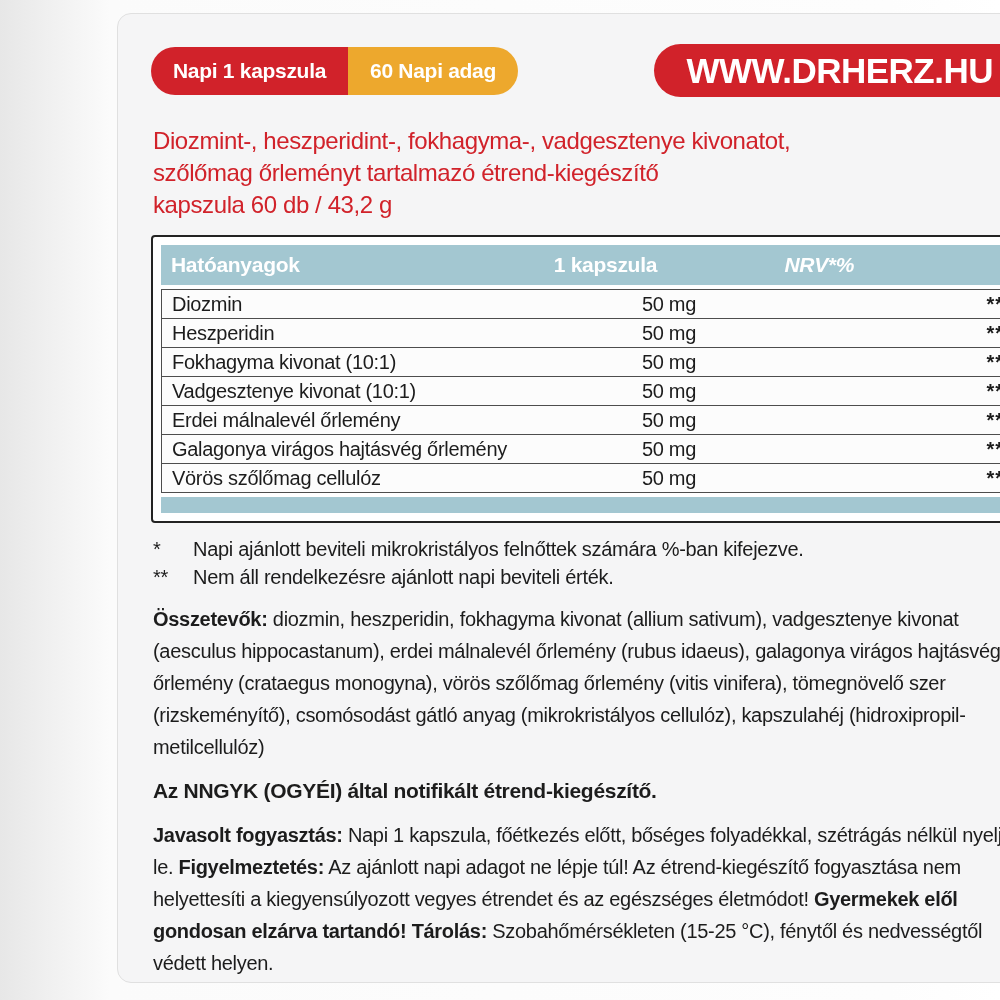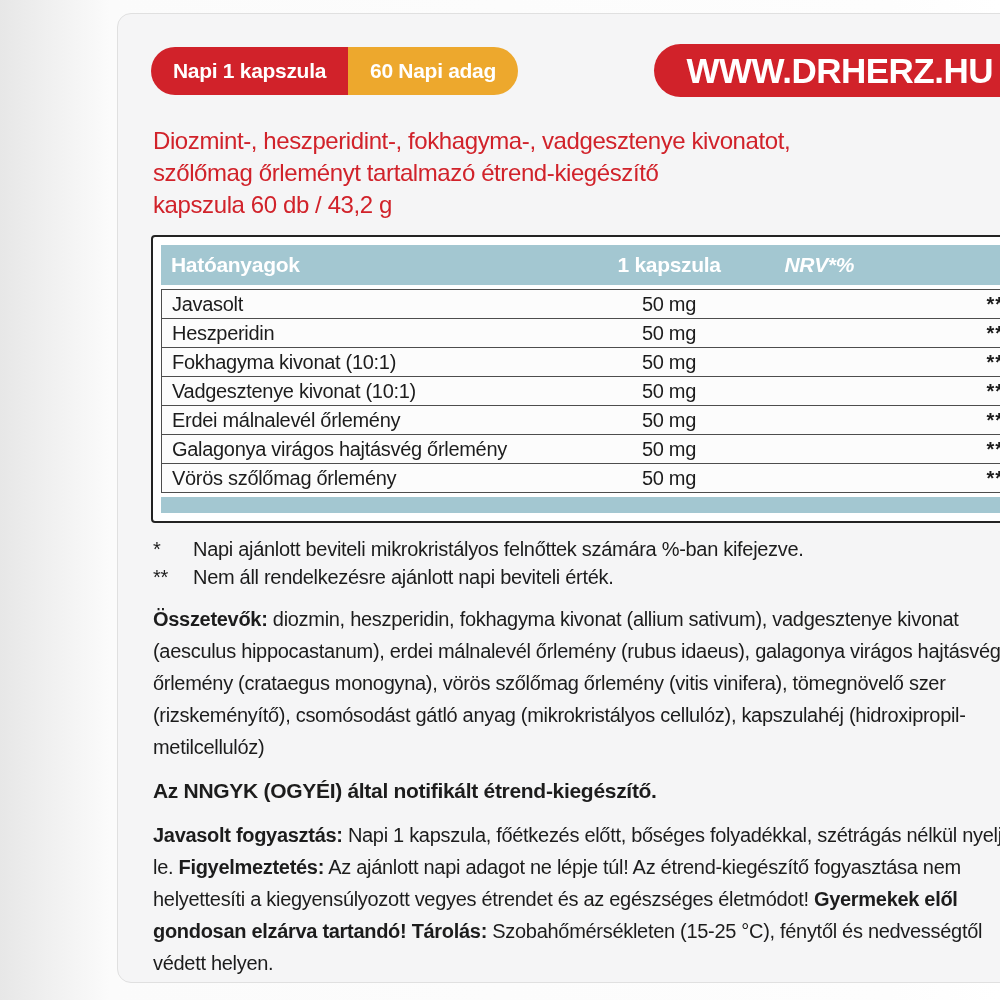--- a/index.html
+++ b/index.html
@@ -48,21 +48,21 @@
   .facts-table{
     margin-top:14px;
     background:#fff;border:2px solid #232323;border-radius:4px;
     padding:8px;width:100%;
   }
   .thead{
     background:var(--blue);color:#fff;font-weight:700;font-size:21px;letter-spacing:-0.3px;
     display:grid;grid-template-columns:46% 27% 27%;align-items:center;height:40px;
   }
   .thead .c1{padding-left:10px;}
-  .thead .c2{text-align:center;}
+  .thead .c2{}
   .thead .c3{text-align:left;padding-right:10px;font-style:italic;}
   .tbody{margin-top:4px;}
   .trow{
     display:grid;grid-template-columns:46% 27% 27%;align-items:center;
     background:var(--row-bg);border:1px solid var(--row-border);
     height:30px;margin-top:-1px;font-size:20px;letter-spacing:-0.3px;
   }
   .trow:first-child{margin-top:0;}
   .cell-name{padding-left:10px;white-space:nowrap;}
   .cell-amount{text-align:center;}
@@ -98,21 +98,21 @@
     </div>
 
   <div class="facts-table">
     <div class="thead">
       <div class="c1">Hatóanyagok</div>
       <div class="c2">1 kapszula</div>
       <div class="c3">NRV*%</div>
     </div>
     <div class="tbody">
         <div class="trow">
-          <div class="cell-name">Javasolt</div>
+          <div class="cell-name">Diozmin</div>
           <div class="cell-amount">50 mg</div>
           <div class="cell-nrv">**</div>
         </div>
         <div class="trow">
           <div class="cell-name">Heszperidin</div>
           <div class="cell-amount">50 mg</div>
           <div class="cell-nrv">**</div>
         </div>
         <div class="trow">
           <div class="cell-name">Fokhagyma kivonat (10:1)</div>
@@ -128,21 +128,21 @@
           <div class="cell-name">Erdei málnalevél őrlemény</div>
           <div class="cell-amount">50 mg</div>
           <div class="cell-nrv">**</div>
         </div>
         <div class="trow">
           <div class="cell-name">Galagonya virágos hajtásvég őrlemény</div>
           <div class="cell-amount">50 mg</div>
           <div class="cell-nrv">**</div>
         </div>
         <div class="trow">
-          <div class="cell-name">Vörös szőlőmag őrlemény</div>
+          <div class="cell-name">Vörös szőlőmag cellulóz</div>
           <div class="cell-amount">50 mg</div>
           <div class="cell-nrv">**</div>
         </div>
       </div>
     <div class="tfoot-bar"></div>
   </div>
 
   <div class="footnotes">
       <div class="fn-row">
         <span class="fn-marker">*</span>

